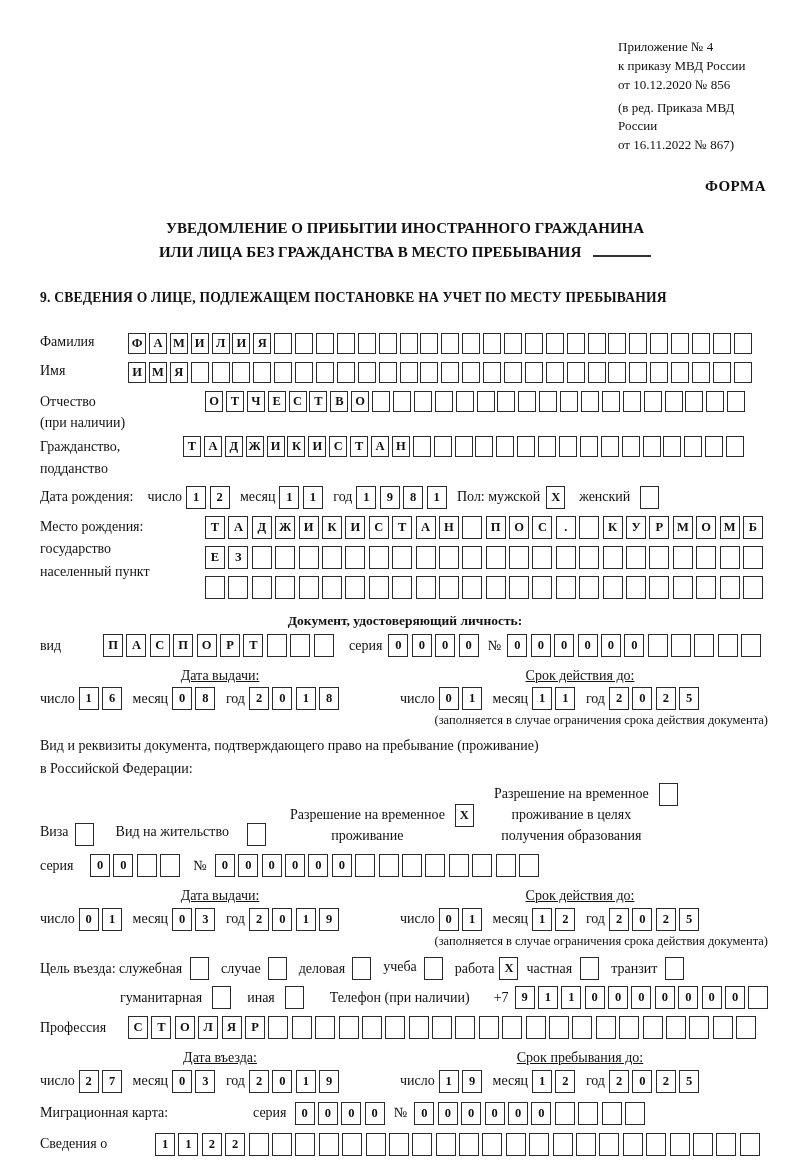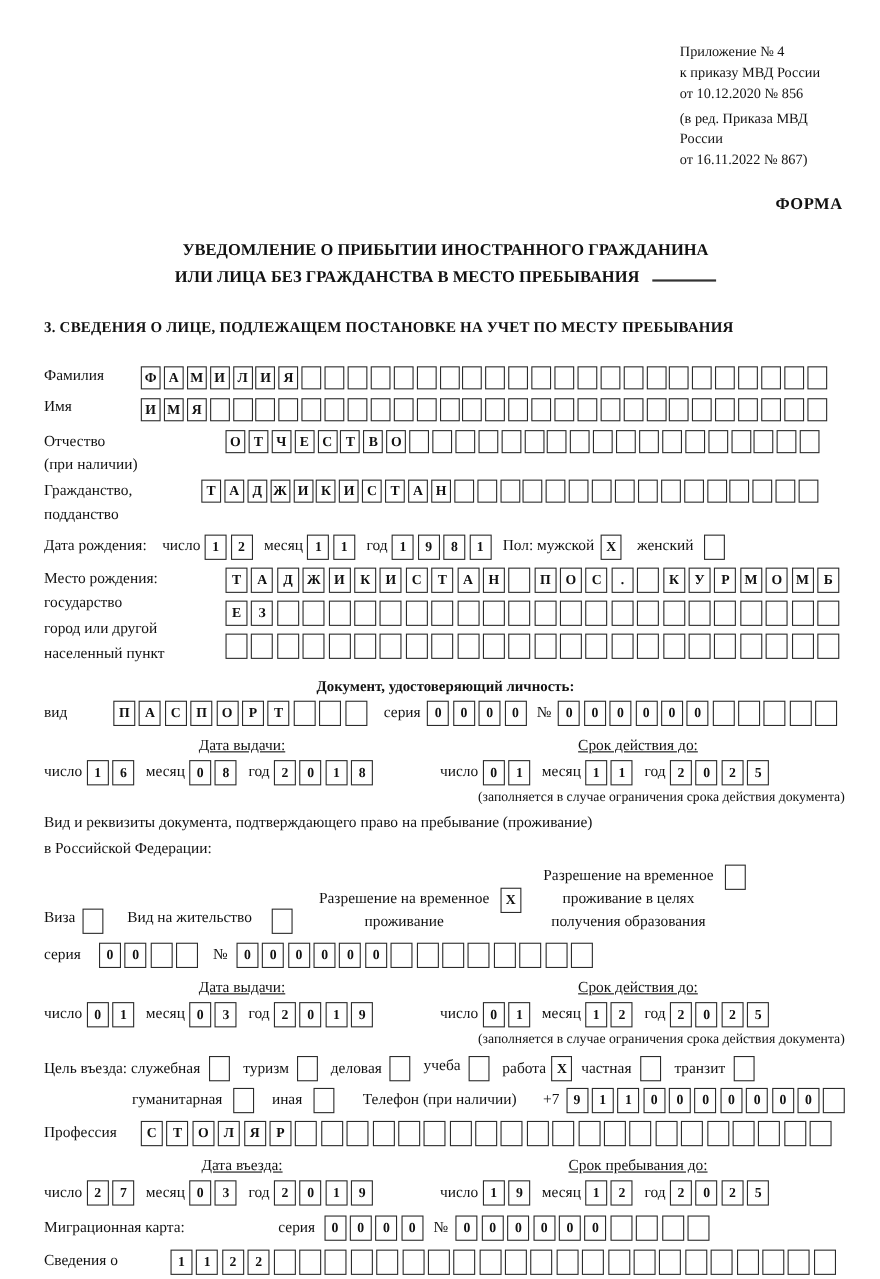--- a/index.html
+++ b/index.html
@@ -59,21 +59,21 @@
   <div class="forma">ФОРМА</div>
 
   <div class="title">
     <div>УВЕДОМЛЕНИЕ О ПРИБЫТИИ ИНОСТРАННОГО ГРАЖДАНИНА</div>
     <div>
       <span>ИЛИ ЛИЦА БЕЗ ГРАЖДАНСТВА В МЕСТО ПРЕБЫВАНИЯ</span>
       <span class="blank"></span>
     </div>
   </div>
 
-  <div class="sec">3. СВЕДЕНИЯ О ЛИЦЕ, ПОДЛЕЖАЩЕМ ПОСТАНОВКЕ НА УЧЕТ ПО МЕСТУ ПРЕБЫВАНИЯ</div>
+  <div class="sec">9. СВЕДЕНИЯ О ЛИЦЕ, ПОДЛЕЖАЩЕМ ПОСТАНОВКЕ НА УЧЕТ ПО МЕСТУ ПРЕБЫВАНИЯ</div>
 
   <div class="row" style="margin-top:26px;">
     <span class="lbl w88">Фамилия</span>
     <span class="cells sm">
         <span class="cell">Ф</span>
         <span class="cell">А</span>
         <span class="cell">М</span>
         <span class="cell">И</span>
         <span class="cell">Л</span>
         <span class="cell">И</span>
@@ -239,21 +239,20 @@
     <span class="lbl" style="margin:0 10px 0 14px;">женский</span>
     <span class="cells cb">
         <span class="cell"></span>
       </span>
   </div>
 
   <div class="row" style="margin-top:7px;">
     <span class="lblcol w165" style="line-height:1.62;">
       <div>Место рождения:</div>
       <div>государство</div>
-      <div>город или другой</div>
       <div>населенный пункт</div>
     </span>
     <span>
       <div class="cells lg">
           <span class="cell">Т</span>
           <span class="cell">А</span>
           <span class="cell">Д</span>
           <span class="cell">Ж</span>
           <span class="cell">И</span>
           <span class="cell">К</span>
@@ -524,21 +523,21 @@
         </span>
     </span>
   </div>
   <div class="note">(заполняется в случае ограничения срока действия документа)</div>
 
   <div class="row" style="margin-top:8px;align-items:center;">
     <span class="lbl" style="margin-right:8px;">Цель въезда: служебная</span>
     <span class="cells cb">
         <span class="cell"></span>
       </span>
-    <span class="lbl" style="margin:0 7px 0 12px;">туризм</span>
+    <span class="lbl" style="margin:0 7px 0 12px;">случае</span>
     <span class="cells cb">
         <span class="cell"></span>
       </span>
     <span class="lbl" style="margin:0 7px 0 12px;">деловая</span>
     <span class="cells cb">
         <span class="cell"></span>
       </span>
     <span class="lbl" style="margin:0 7px 4px 12px;">учеба</span>
     <span class="cells cb">
         <span class="cell"></span>

